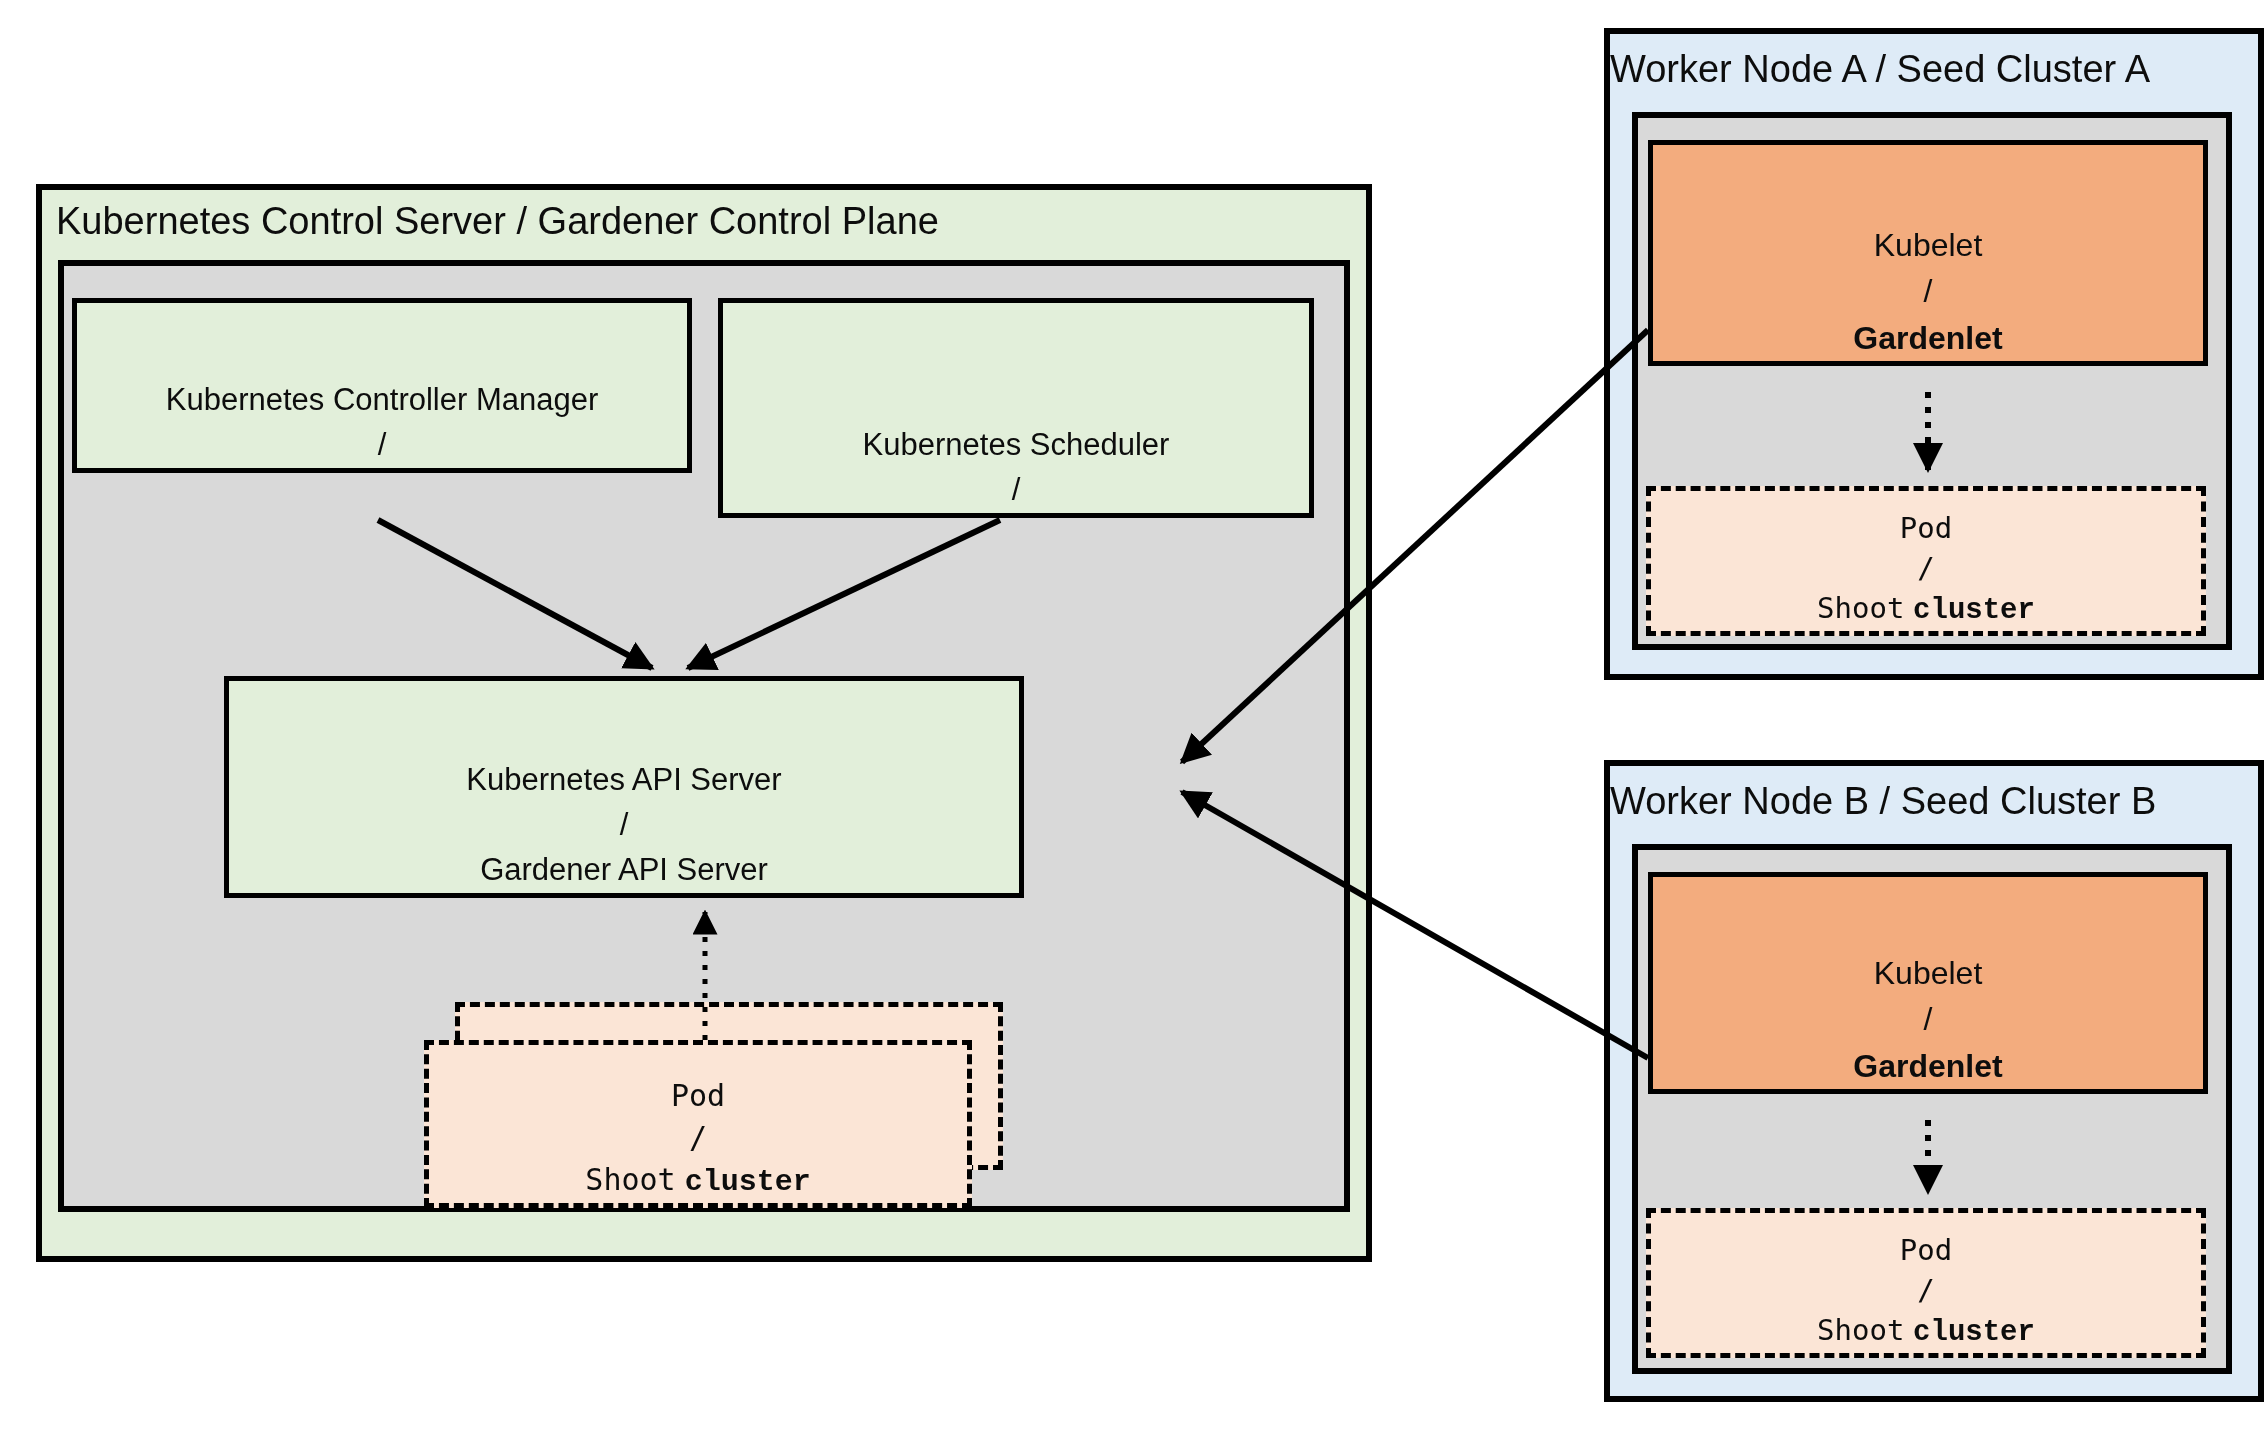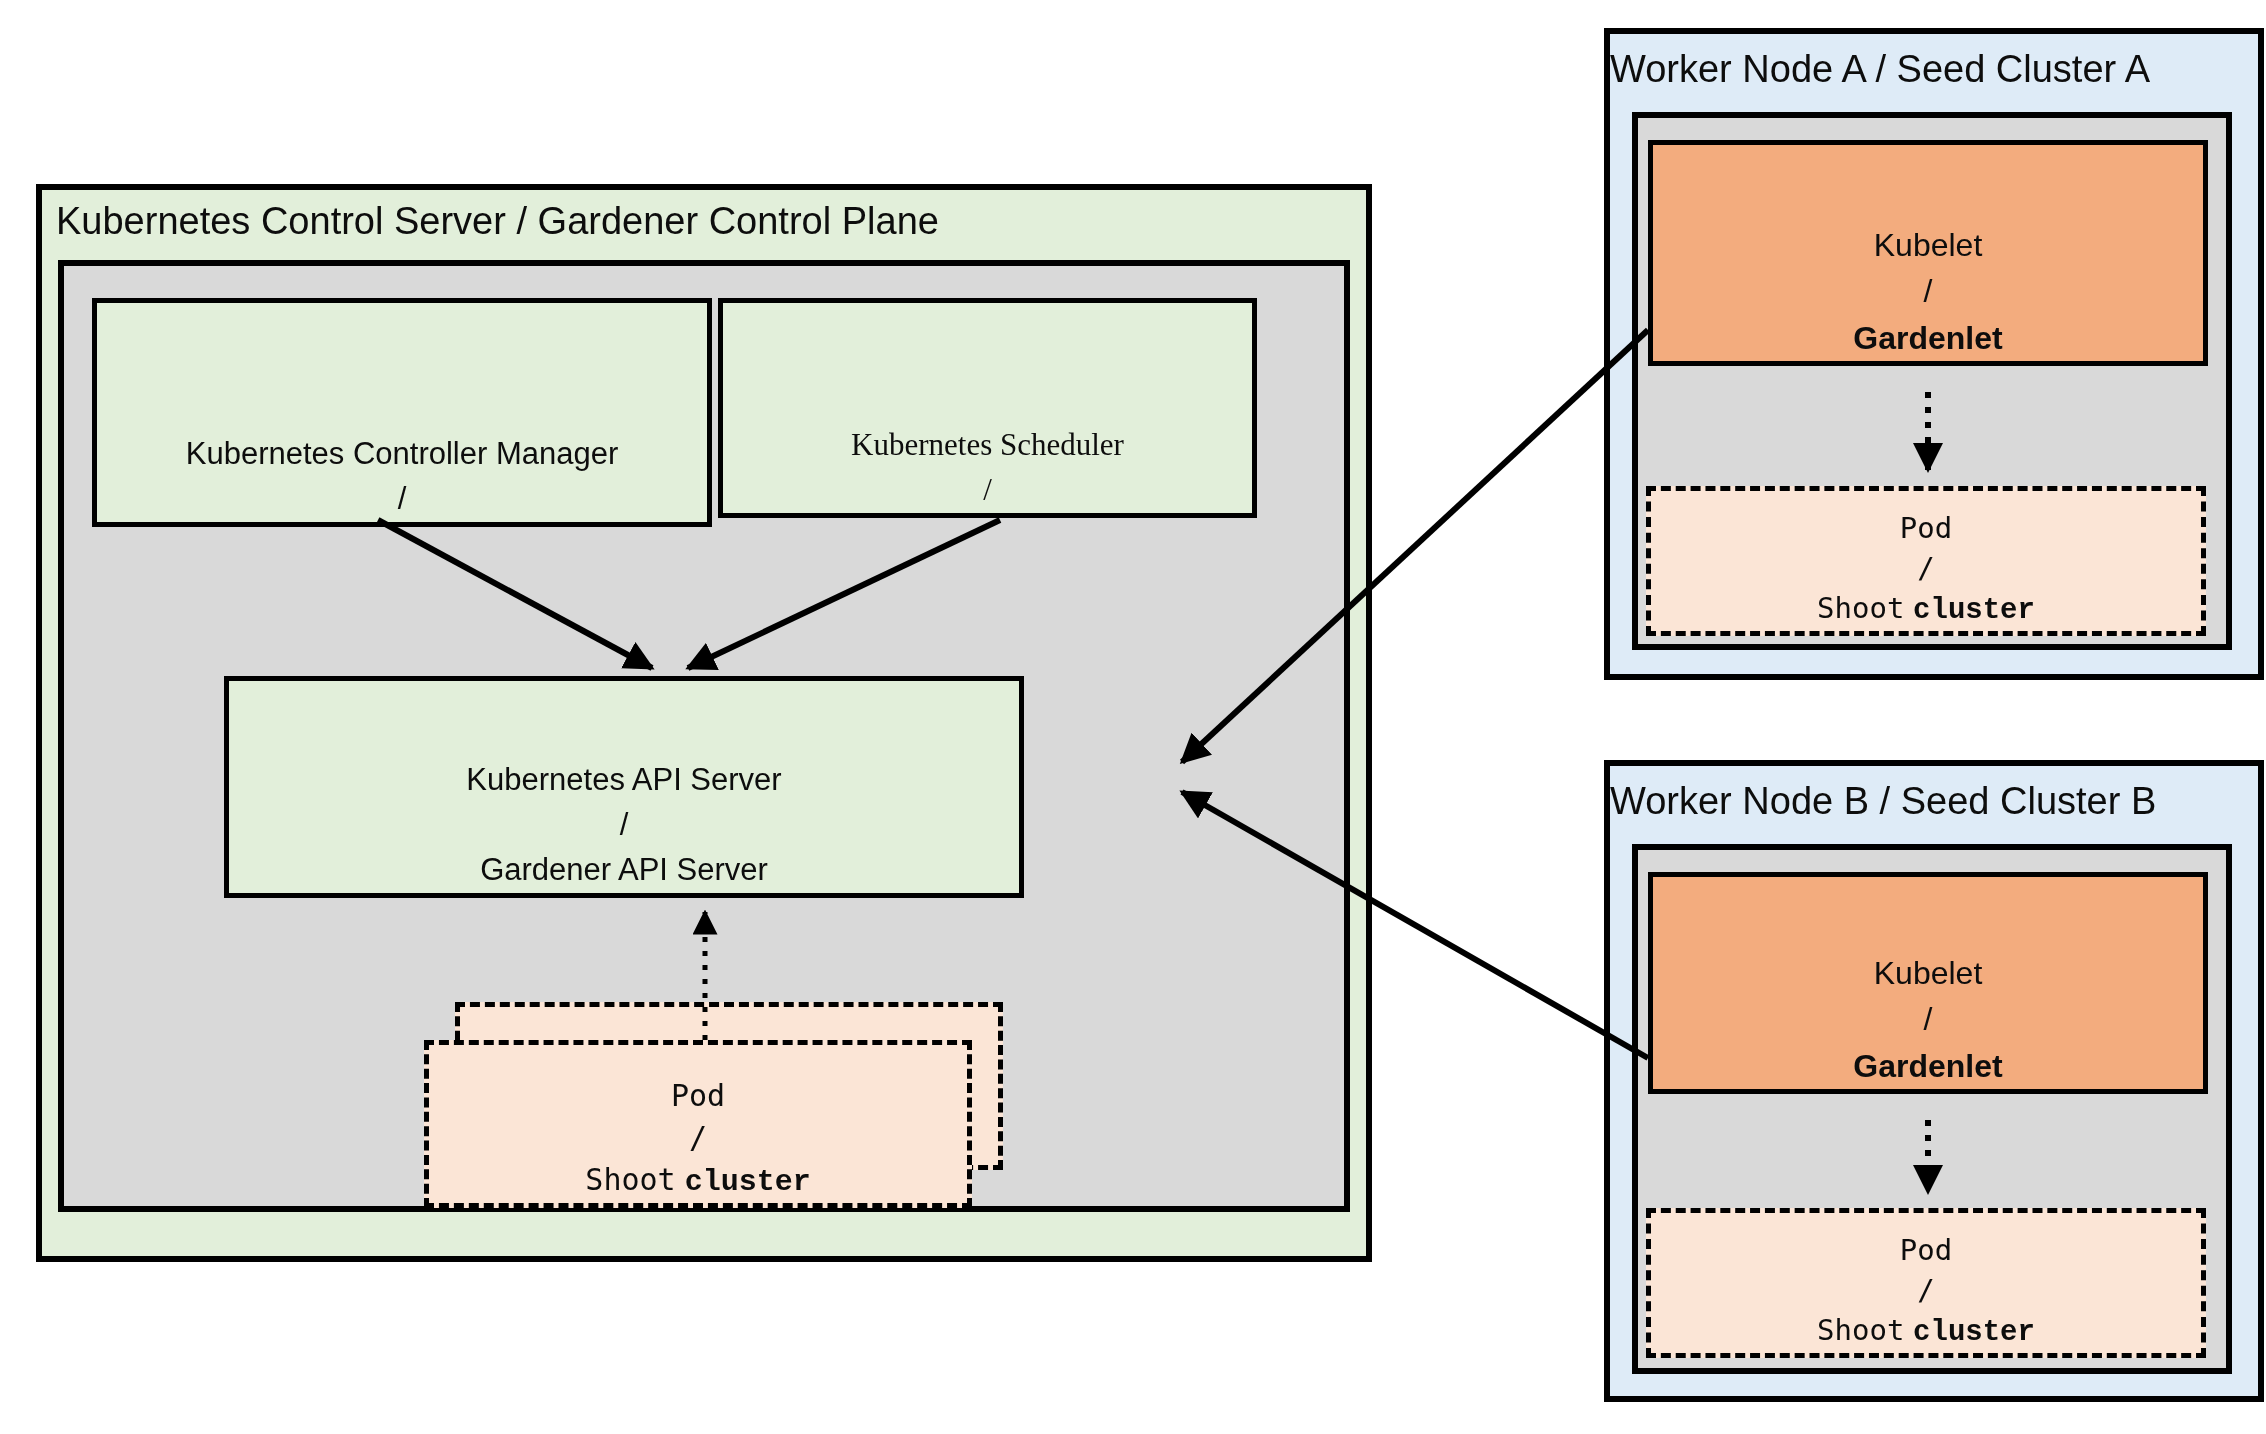--- a/index.html
+++ b/index.html
@@ -37,28 +37,28 @@
 <body>
 
 <div class="canvas">
 
   <div class="box solid-border cp-outer" style="left:36px;top:184px;width:1336px;height:1078px;">
     <div class="cp-title">Kubernetes Control Server / Gardener Control Plane</div>
   </div>
 
   <div class="box solid-border gray-box" style="left:58px;top:260px;width:1292px;height:952px;"></div>
 
-  <div class="box solid-border-5 green-box" style="left:72px;top:298px;width:620px;height:229px;margin-left:20px;">
+  <div class="box solid-border-5 green-box" style="left:72px;top:298px;width:620px;height:175px;">
     <div class="label">
       <div>Kubernetes Controller Manager</div>
       <div>/</div>
     </div>
   </div>
 
-  <div class="box solid-border-5 green-box" style="left:718px;top:298px;width:539px;height:220px;font-family:Liberation Serif, serif;">
+  <div class="box solid-border-5 green-box" style="left:718px;top:298px;width:596px;height:220px;">
     <div class="label">
       <div>Kubernetes Scheduler</div>
       <div>/</div>
     </div>
   </div>
 
   <div class="box solid-border-5 green-box" style="left:224px;top:676px;width:800px;height:222px;">
     <div class="label">
       <div>Kubernetes API Server</div>
       <div>/</div>

